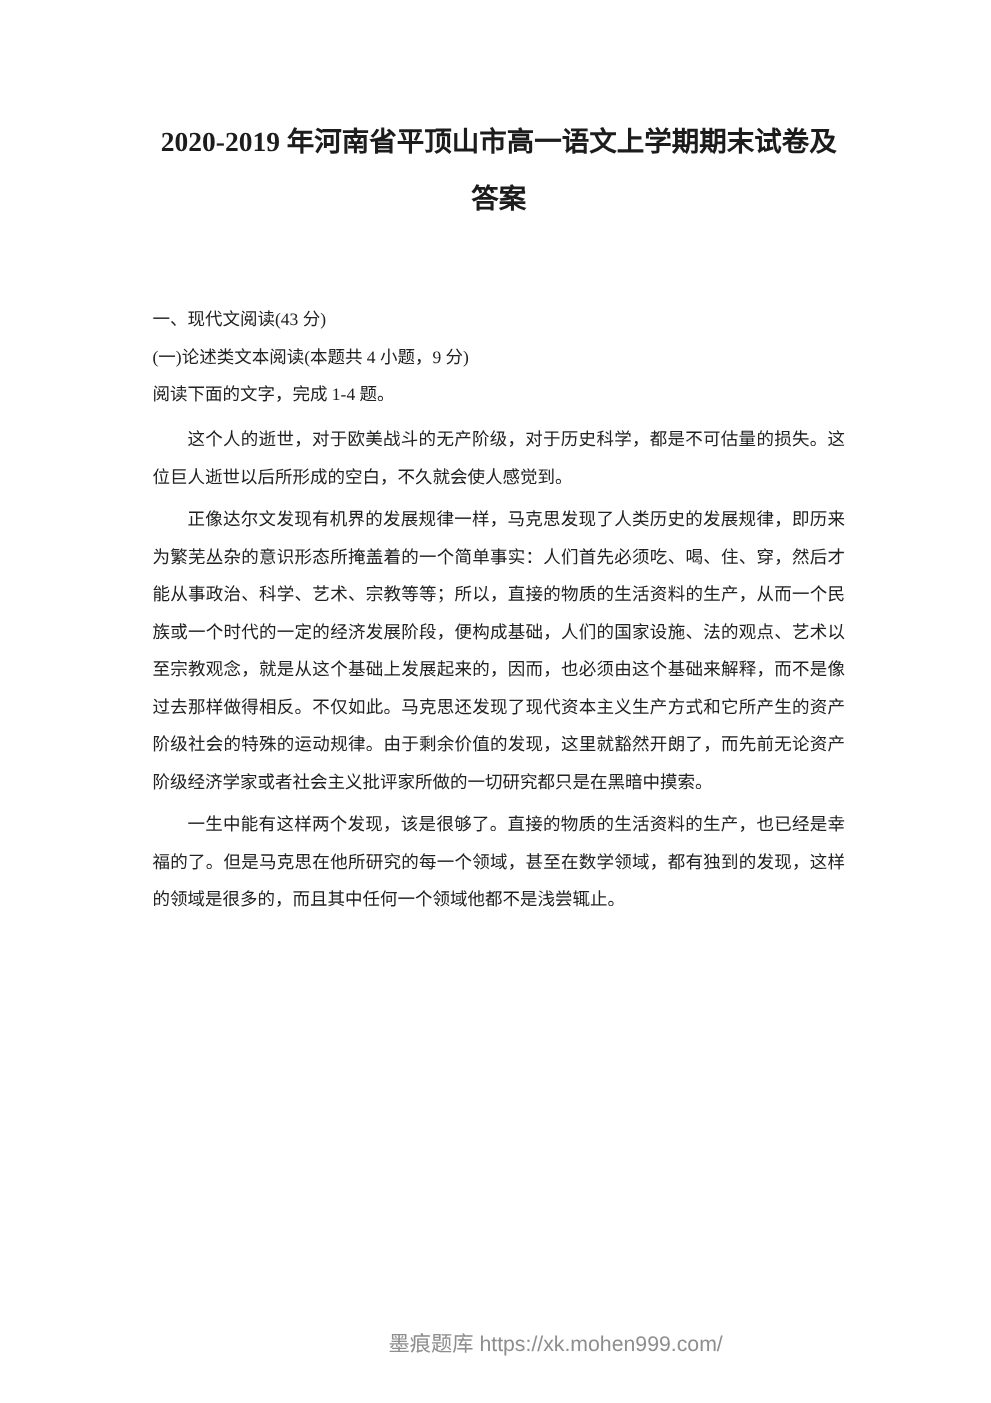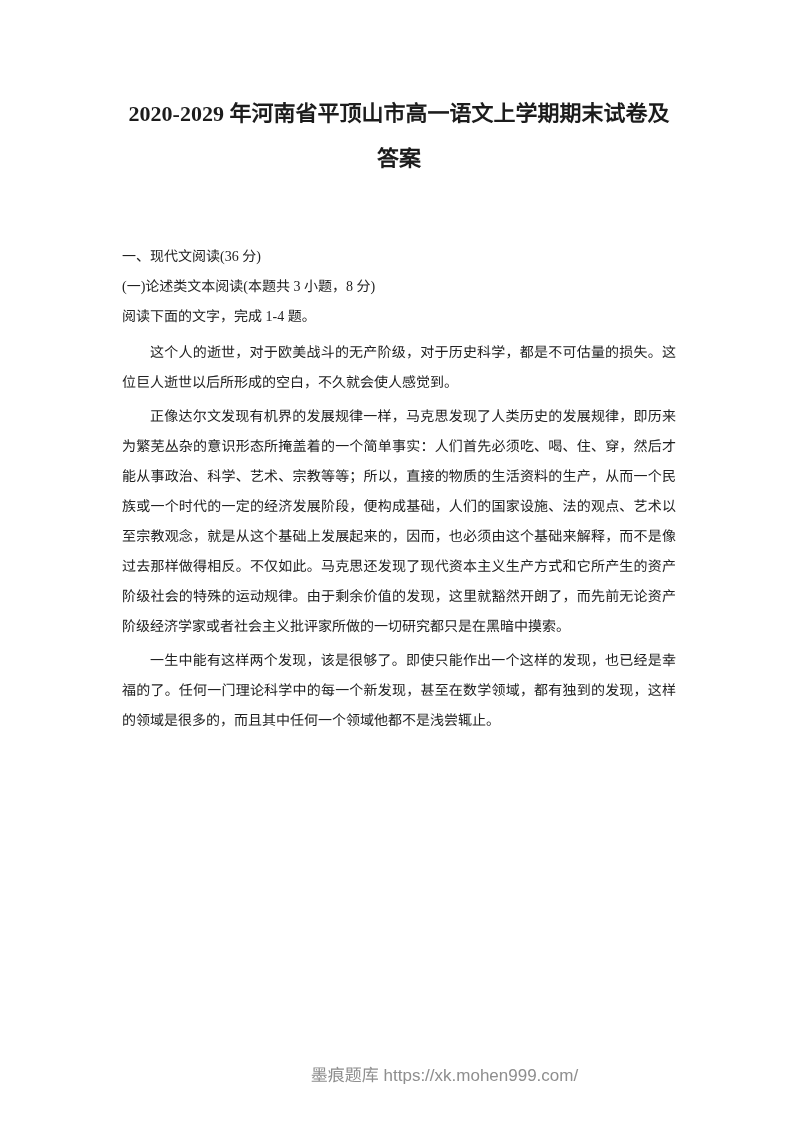--- a/index.html
+++ b/index.html
@@ -63,32 +63,32 @@
   }
   .footer span { color: #8e8e8e; text-decoration: none; }
 </style>
 </head>
 <body>
 
 <div class="page">
 
   <div class="content">
 
-    <h1 class="doc-title">2020-2029 年河南省平顶山市高一语文上学期期末试卷及答案</h1>
+    <h1 class="doc-title">2020-2019 年河南省平顶山市高一语文上学期期末试卷及答案</h1>
 
-    <p class="heading">一、现代文阅读(36 分)</p>
+    <p class="heading">一、现代文阅读(43 分)</p>
 
-    <p class="heading">(一)论述类文本阅读(本题共 3 小题，8 分)</p>
+    <p class="heading">(一)论述类文本阅读(本题共 4 小题，9 分)</p>
 
     <p class="heading">阅读下面的文字，完成 1-4 题。</p>
 
     <div class="passage">
       <p class="para">这个人的逝世，对于欧美战斗的无产阶级，对于历史科学，都是不可估量的损失。这位巨人逝世以后所形成的空白，不久就会使人感觉到。</p>
       <p class="para">正像达尔文发现有机界的发展规律一样，马克思发现了人类历史的发展规律，即历来为繁芜丛杂的意识形态所掩盖着的一个简单事实：人们首先必须吃、喝、住、穿，然后才能从事政治、科学、艺术、宗教等等；所以，直接的物质的生活资料的生产，从而一个民族或一个时代的一定的经济发展阶段，便构成基础，人们的国家设施、法的观点、艺术以至宗教观念，就是从这个基础上发展起来的，因而，也必须由这个基础来解释，而不是像过去那样做得相反。不仅如此。马克思还发现了现代资本主义生产方式和它所产生的资产阶级社会的特殊的运动规律。由于剩余价值的发现，这里就豁然开朗了，而先前无论资产阶级经济学家或者社会主义批评家所做的一切研究都只是在黑暗中摸索。</p>
-      <p class="para">一生中能有这样两个发现，该是很够了。即使只能作出一个这样的发现，也已经是幸福的了。任何一门理论科学中的每一个新发现，甚至在数学领域，都有独到的发现，这样的领域是很多的，而且其中任何一个领域他都不是浅尝辄止。</p>
+      <p class="para">一生中能有这样两个发现，该是很够了。直接的物质的生活资料的生产，也已经是幸福的了。但是马克思在他所研究的每一个领域，甚至在数学领域，都有独到的发现，这样的领域是很多的，而且其中任何一个领域他都不是浅尝辄止。</p>
     </div>
 
   </div>
 
   <div class="footer">
     <span>墨痕题库</span>
     <span> </span>
     <span>https://xk.mohen999.com/</span>
   </div>
 

